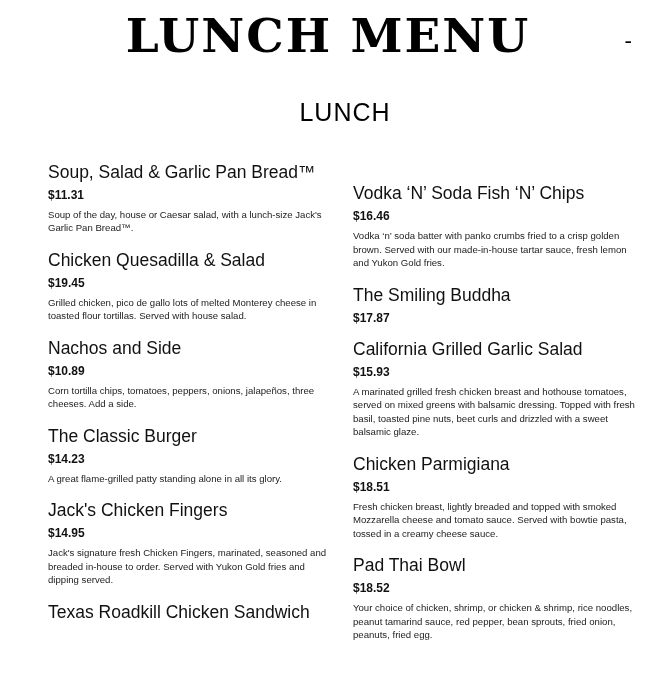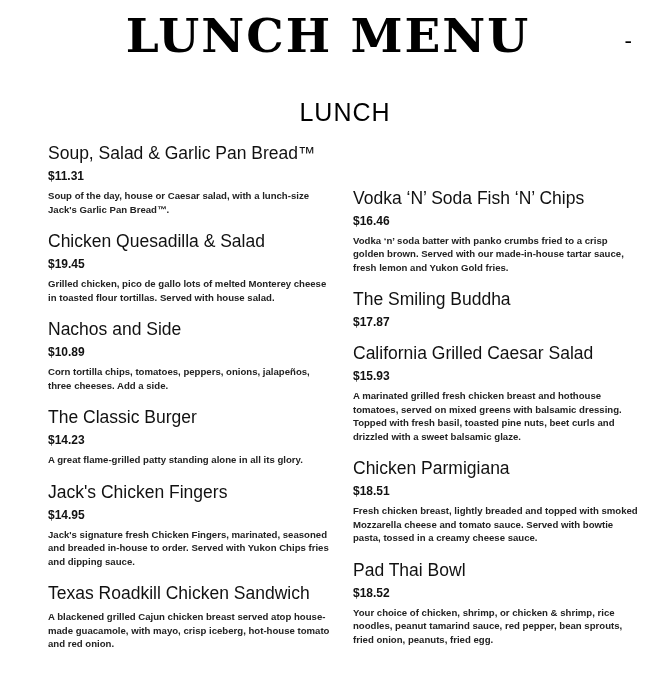--- a/index.html
+++ b/index.html
@@ -88,21 +88,21 @@
     font-family: "Liberation Sans", sans-serif;
     font-size: 12px;
     font-weight: bold;
     color: #111111;
     line-height: 12px;
     margin: 0 0 7px 0;
   }
   .item-desc {
     font-family: "Liberation Sans", sans-serif;
     font-size: 9.6px;
-    font-weight: bold;
+    font-weight: normal;
     color: #222222;
     line-height: 13.5px;
     margin: 0;
   }
 </style>
 </head>
 <body>
 
 <div class="page">
 
@@ -137,45 +137,44 @@
 
       <div class="item">
         <div class="item-name">The Classic Burger</div>
         <div class="item-price">$14.23</div>
         <div class="item-desc">A great flame-grilled patty standing alone in all its glory.</div>
       </div>
 
       <div class="item">
         <div class="item-name">Jack's Chicken Fingers</div>
         <div class="item-price">$14.95</div>
-        <div class="item-desc">Jack's signature fresh Chicken Fingers, marinated, seasoned and breaded in-house to order. Served with Yukon Chips fries and dipping sauce.</div>
+        <div class="item-desc">Jack's signature fresh Chicken Fingers, marinated, seasoned and breaded in-house to order. Served with Yukon Gold fries and dipping served.</div>
       </div>
 
       <div class="item">
         <div class="item-name">Texas Roadkill Chicken Sandwich</div>
-        <div class="item-desc">A blackened grilled Cajun chicken breast served atop house-made guacamole, with mayo, crisp iceberg, hot-house tomato and red onion.</div>
       </div>
 
     </div>
 
     <div class="col col-right">
 
       <div class="item">
         <div class="item-name">Vodka ‘N’ Soda Fish ‘N’ Chips</div>
         <div class="item-price">$16.46</div>
         <div class="item-desc">Vodka ‘n’ soda batter with panko crumbs fried to a crisp golden brown. Served with our made-in-house tartar sauce, fresh lemon and Yukon Gold fries.</div>
       </div>
 
       <div class="item">
         <div class="item-name">The Smiling Buddha</div>
         <div class="item-price">$17.87</div>
       </div>
 
       <div class="item">
-        <div class="item-name">California Grilled Caesar Salad</div>
+        <div class="item-name">California Grilled Garlic Salad</div>
         <div class="item-price">$15.93</div>
         <div class="item-desc">A marinated grilled fresh chicken breast and hothouse tomatoes, served on mixed greens with balsamic dressing. Topped with fresh basil, toasted pine nuts, beet curls and drizzled with a sweet balsamic glaze.</div>
       </div>
 
       <div class="item">
         <div class="item-name">Chicken Parmigiana</div>
         <div class="item-price">$18.51</div>
         <div class="item-desc">Fresh chicken breast, lightly breaded and topped with smoked Mozzarella cheese and tomato sauce. Served with bowtie pasta, tossed in a creamy cheese sauce.</div>
       </div>
 

